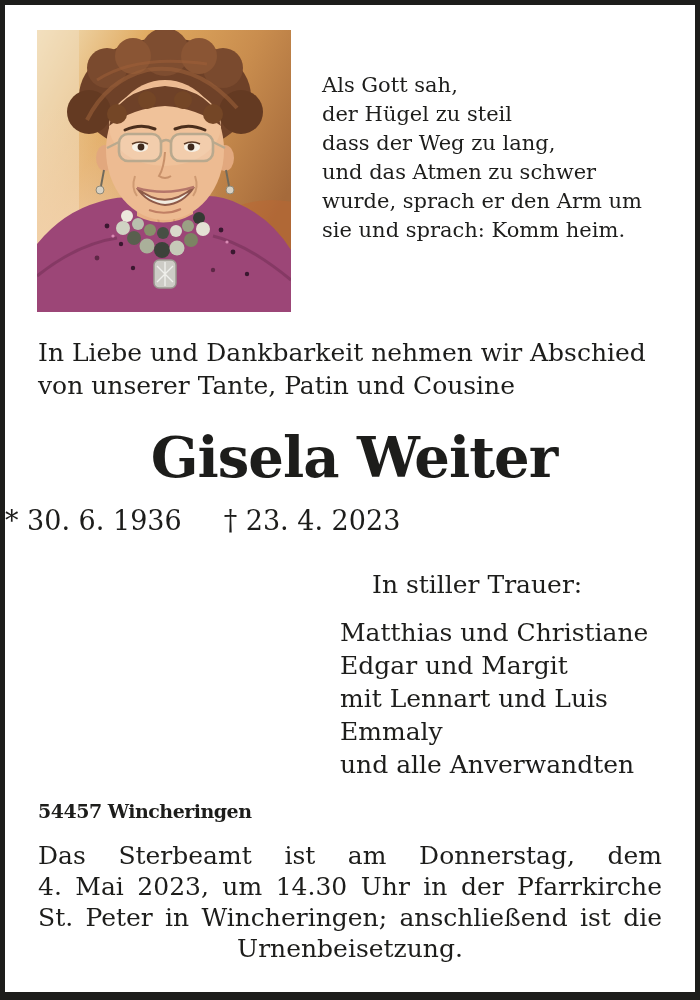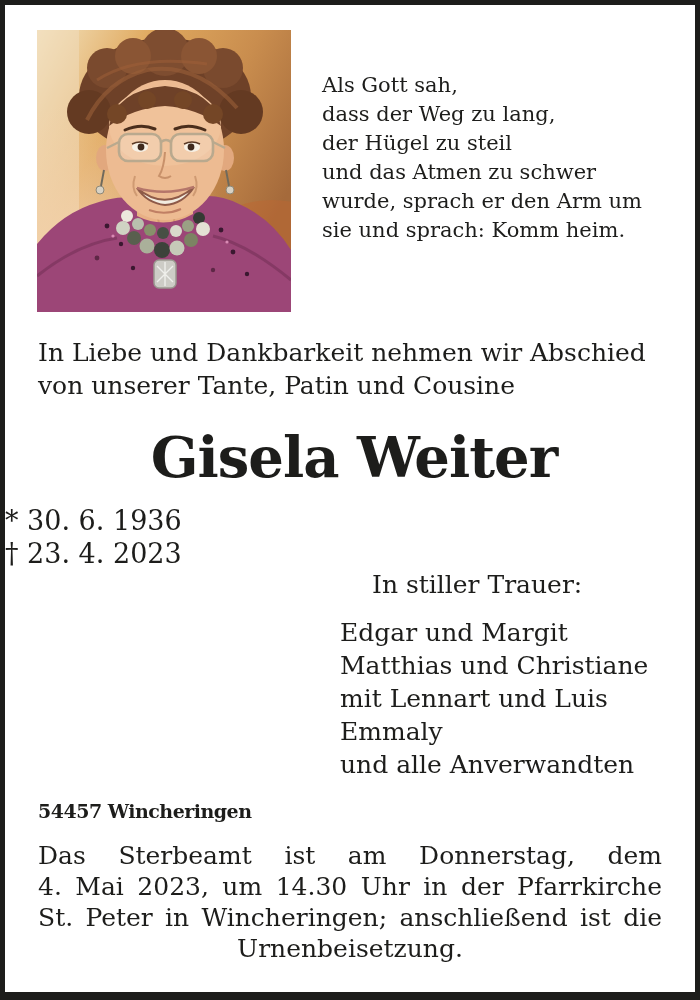--- a/index.html
+++ b/index.html
@@ -28,22 +28,22 @@
     font-size:25px;line-height:33px;
   }
   .name{
     position:absolute;left:8px;right:0;top:420px;
     text-align:center;
     font-size:56px;font-weight:bold;line-height:64px;
     letter-spacing:-1px;
   }
   .dates{
     position:absolute;left:0;right:0;top:499px;
-    display:flex;justify-content:flex-start;
-    font-size:27px;line-height:33px;flex-direction:column;
+    display:flex;justify-content:flex-start;gap:42px;
+    font-size:27px;line-height:33px;
   }
   .mourning-label{
     position:absolute;left:335px;top:563px;
     font-size:25px;line-height:33px;margin-left:32px;
   }
   .mourners{
     position:absolute;left:335px;top:611px;width:340px;
     font-size:25px;line-height:33px;
   }
   .city{
@@ -177,43 +177,43 @@
         <circle cx="166" cy="199" r="7" fill="#e4e1d4"></circle>
       </g>
 
       <rect x="117" y="230" width="22" height="28" rx="5" fill="#cdccc6" stroke="#9a9890" stroke-width="1.5"></rect>
       <path d="M120 236 L136 252 M136 236 L120 252 M128 232 L128 256" stroke="#efefeb" stroke-width="1.4"></path>
     </svg>
   </div>
 
   <div class="poem">
     <div>Als Gott sah,</div>
+    <div>der Hügel zu steil</div>
     <div>dass der Weg zu lang,</div>
-    <div>der Hügel zu steil</div>
     <div>und das Atmen zu schwer</div>
     <div>wurde, sprach er den Arm um</div>
     <div>sie und sprach: Komm heim.</div>
   </div>
 
   <div class="intro">
     <div>In Liebe und Dankbarkeit nehmen wir Abschied</div>
     <div>von unserer Tante, Patin und Cousine</div>
   </div>
 
   <div class="name">Gisela Weiter</div>
 
   <div class="dates">
     <span>* 30. 6. 1936</span>
     <span>† 23. 4. 2023</span>
   </div>
 
   <div class="mourning-label">In stiller Trauer:</div>
   <div class="mourners">
+    <div>Matthias und Christiane</div>
     <div>Edgar und Margit</div>
-    <div>Matthias und Christiane</div>
     <div>mit Lennart und Luis</div>
     <div>Emmaly</div>
     <div>und alle Anverwandten</div>
   </div>
 
   <div class="city">54457 Wincheringen</div>
 
   <div class="announcement">
     <div class="just">Das Sterbeamt ist am Donnerstag, dem</div>
     <div class="just">4. Mai 2023, um 14.30 Uhr in der Pfarrkirche</div>

